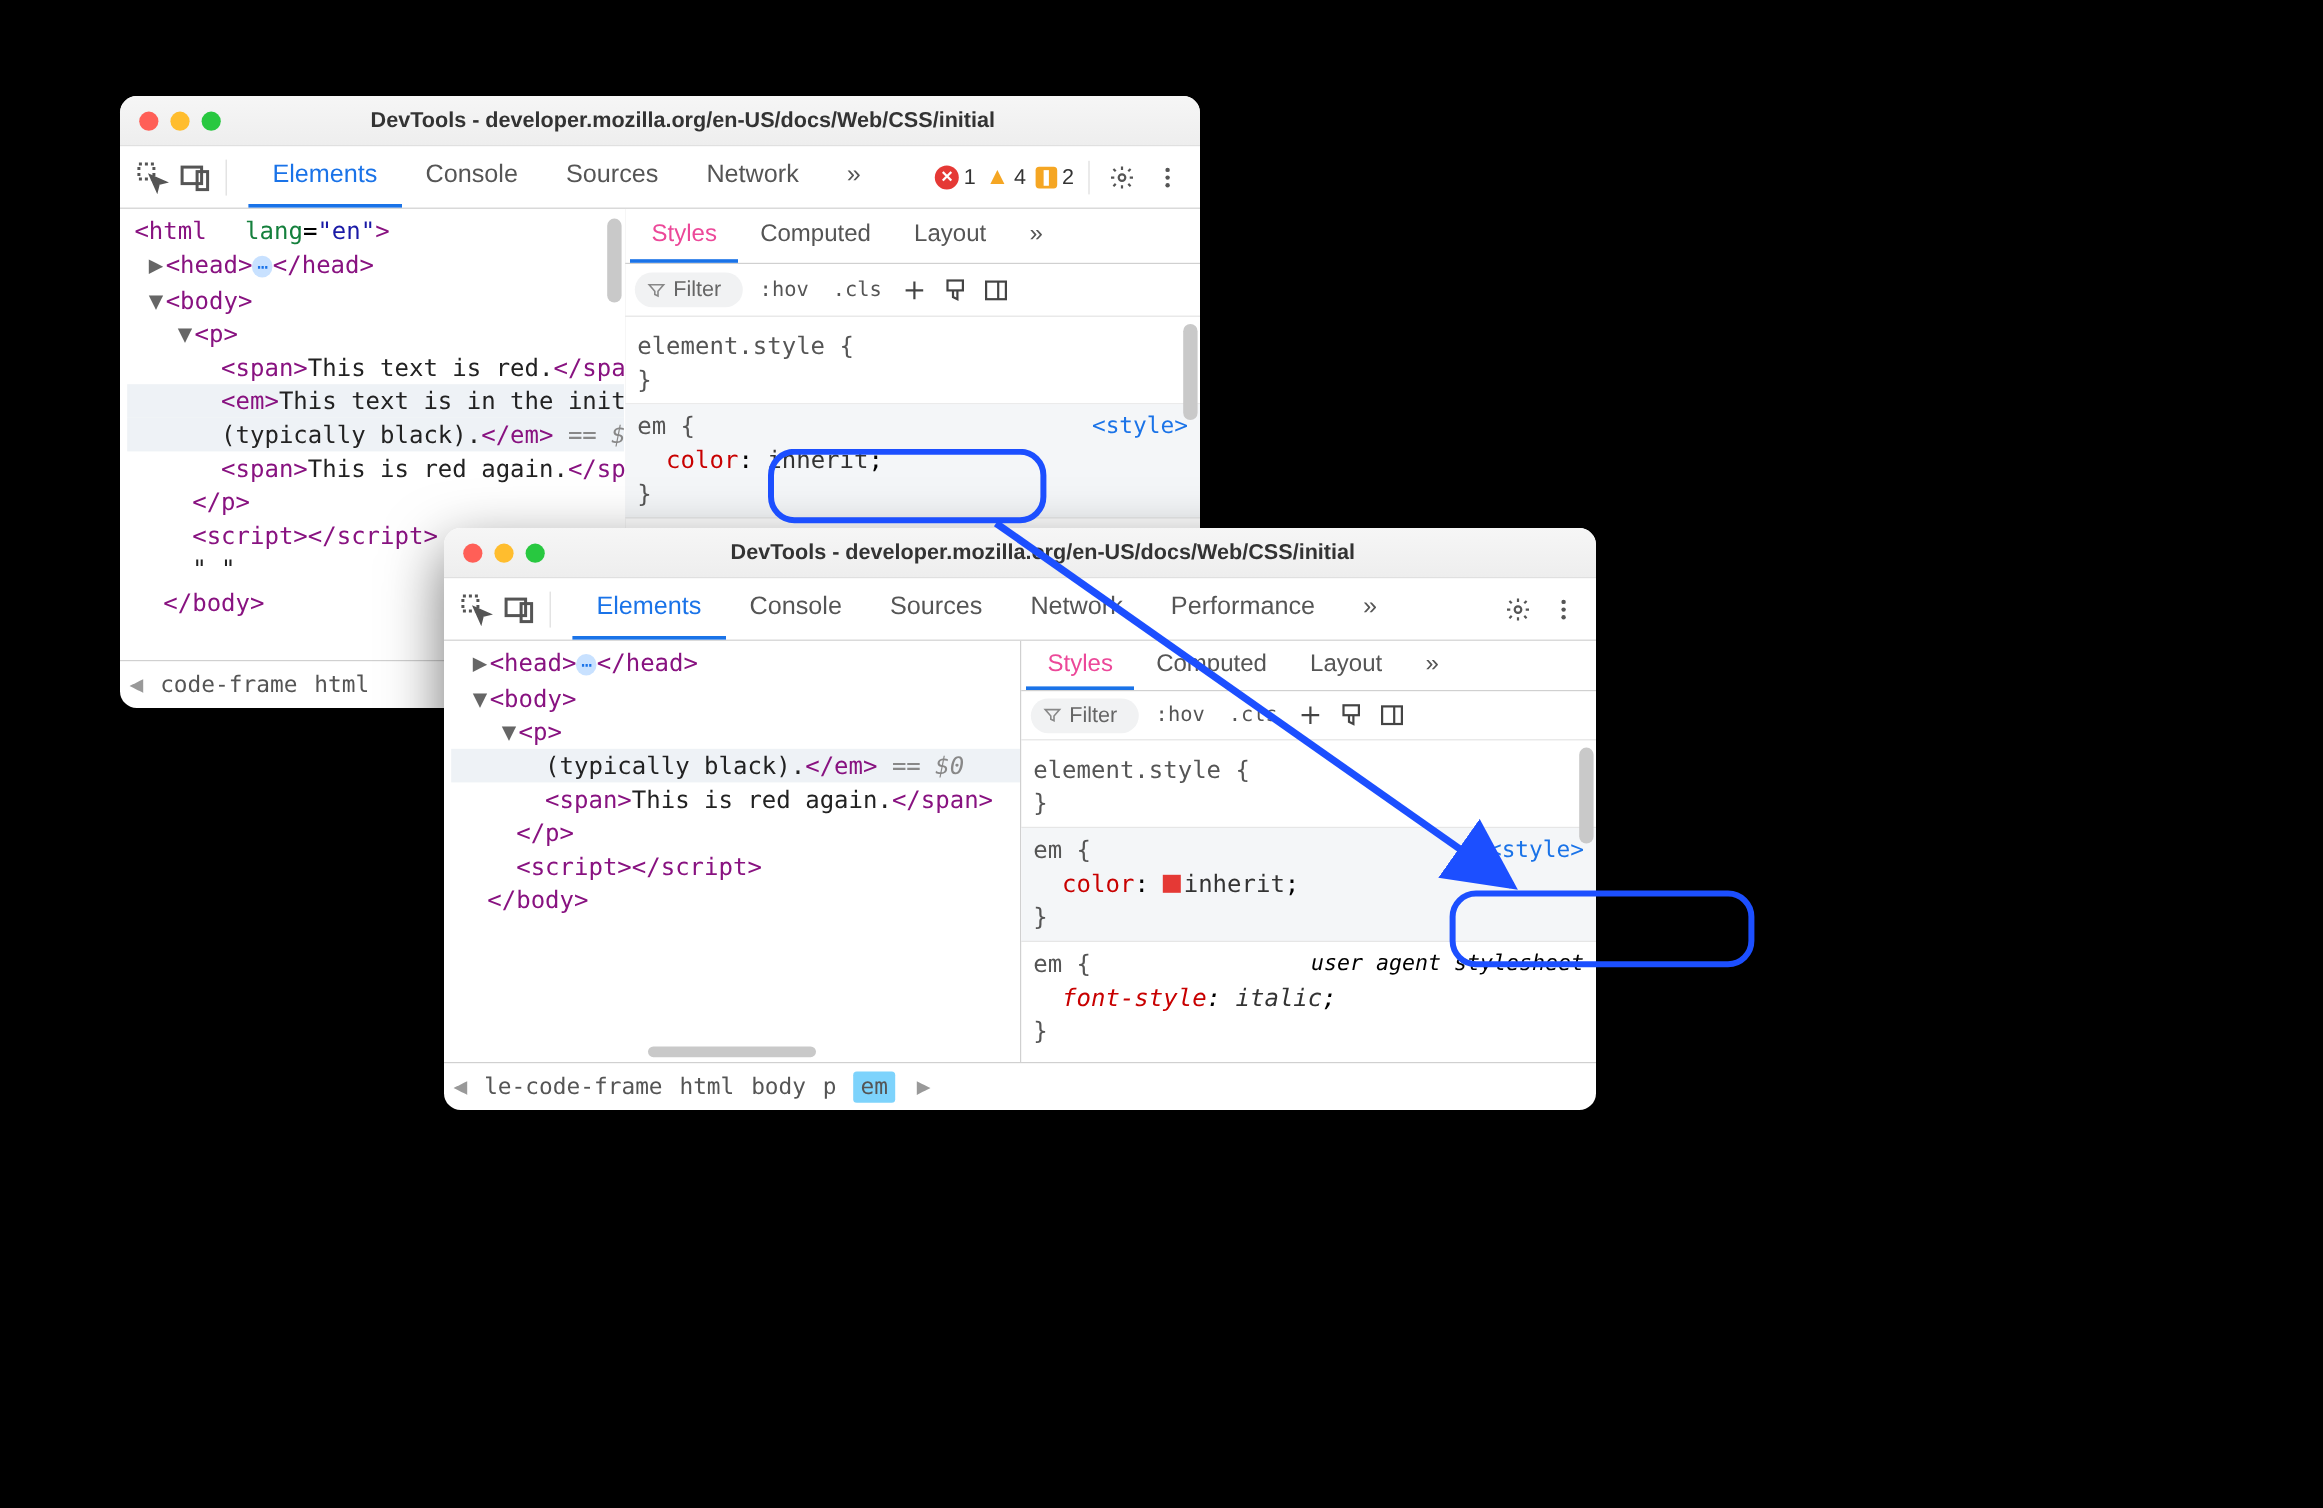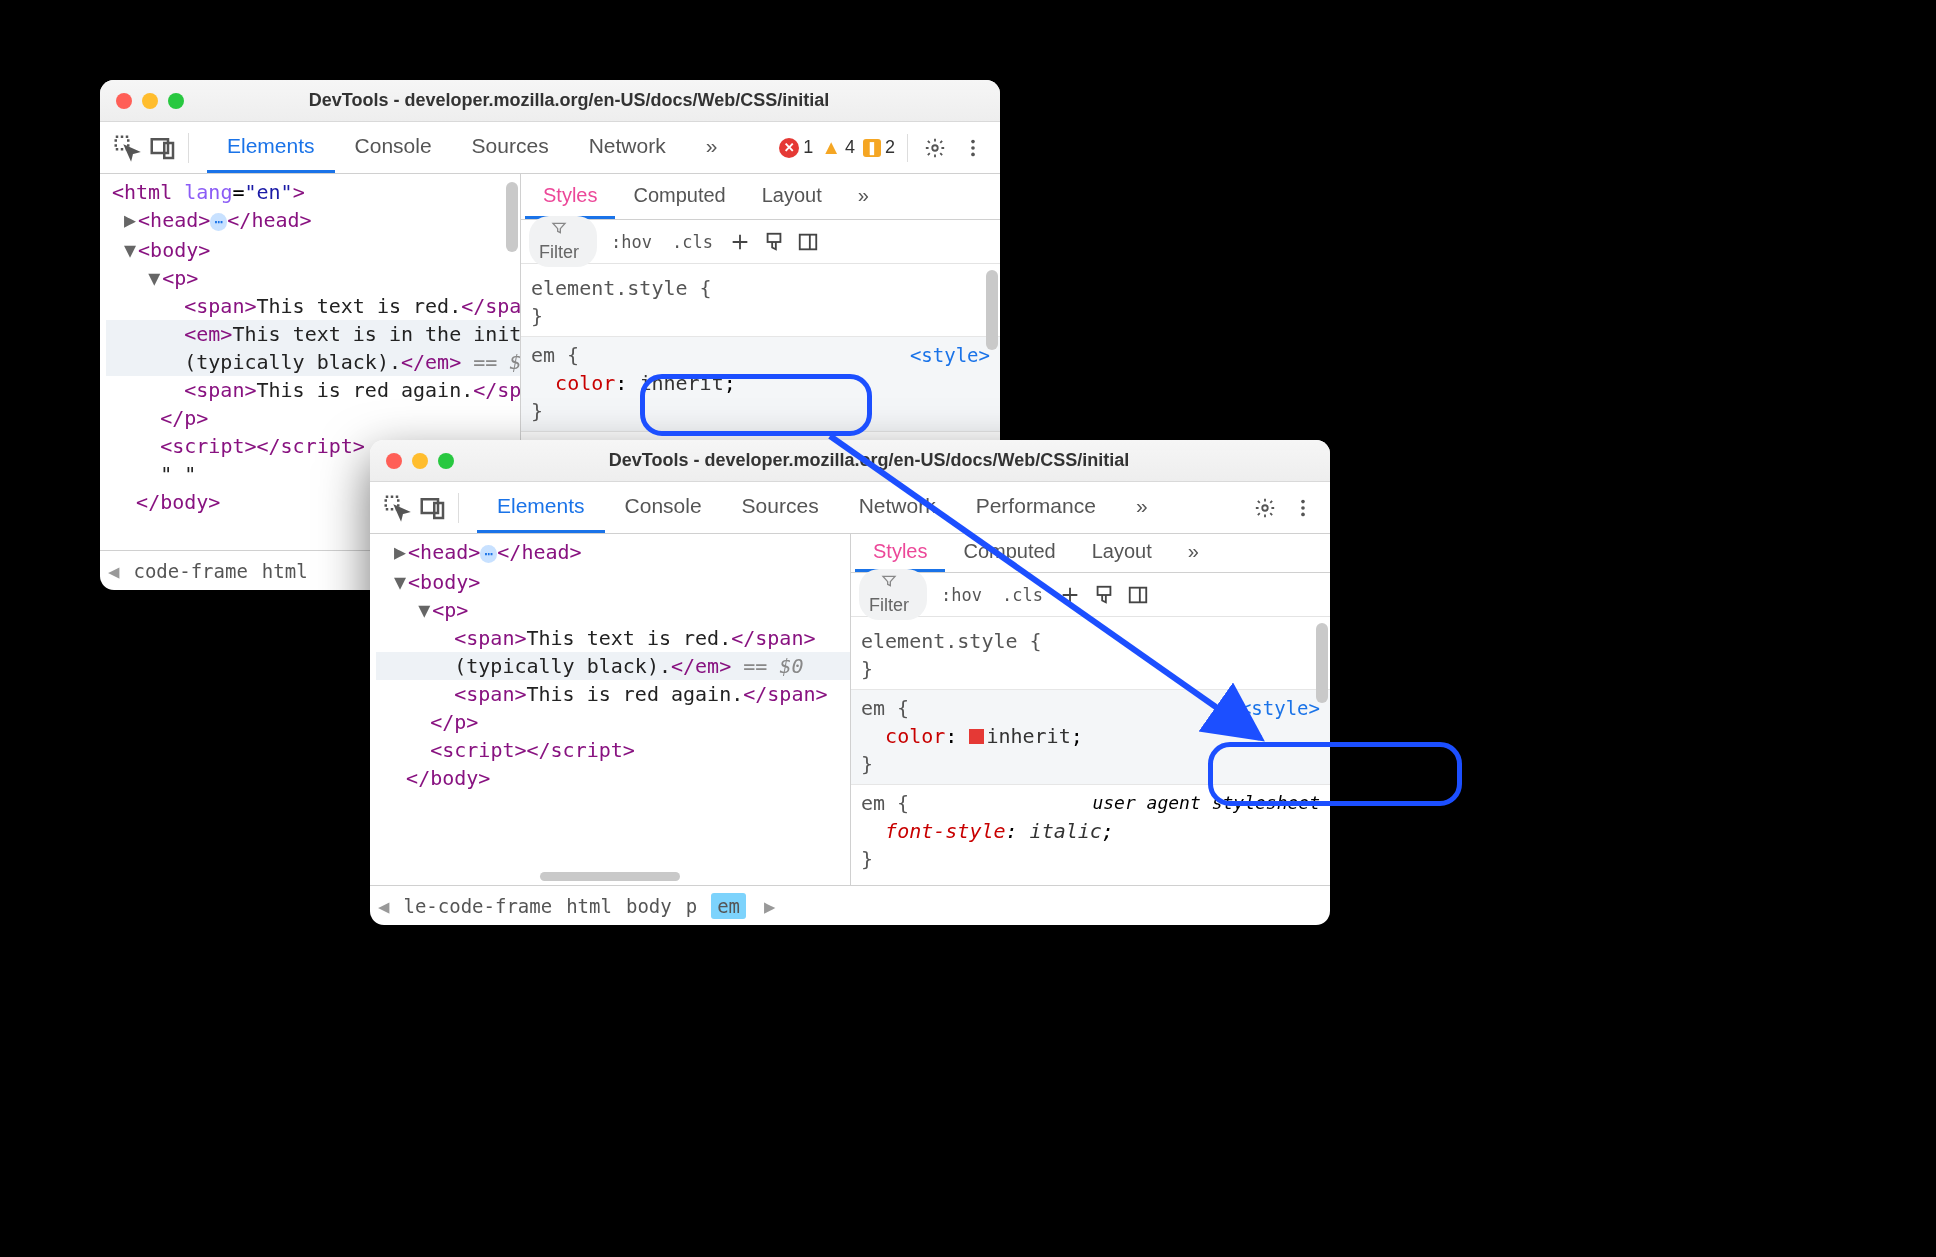--- a/index.html
+++ b/index.html
@@ -53,35 +53,35 @@
 .tab.active { color: #1a73e8; border-bottom-color: #1a73e8; }
 .toolbar-right { margin-left: auto; display: flex; align-items: center; gap: 8px; font-size: 18px;}
 .badge-group { display: flex; align-items: center; gap: 4px; }
 .badge-ico { width: 20px; height: 20px; border-radius: 50%; display:flex; align-items:center; justify-content:center; color:#fff; font-size:13px; font-weight:bold;}
 .badge-ico.err { background:#e53935; }
 .badge-num { color:#333; }
 .gear-icon svg, .kebab-icon svg, .dock-icon svg { width: 22px; height: 22px; }
 .pane-row { flex: 1; display: flex; overflow: hidden; }
 .dom-pane { flex: 1; overflow: auto; font-family: Menlo, Consolas, monospace; font-size: 20px; line-height: 28px; padding: 4px 0 0 6px; position: relative; background:#fff;}
 .dom-pane .tag { color: #881280; }
-.dom-pane .attr-name { color: #8b5cf6; }
+.dom-pane .attr-name { color: #15803d; margin-left: 20px; }
 .dom-pane .attr-val { color: #1a1aa6; }
 .dom-pane .txt { color: #222; }
 .dom-pane .sel { color: #888; font-style: italic; }
 .dom-pane .row { white-space: pre; padding-left: 6px; }
 .dom-pane .highlight { background: #eef2f6; }
 .dom-pane .hint { background:#c8e1ff; color:#1a73e8; border-radius:9px; padding:0 4px; font-size:15px;}
 .dom-pane .caret { color:#666; display:inline-block; width:14px;}
 .scroll-hint { position:absolute; left:50%; transform:translateX(-50%); bottom:4px; width:140px; height:9px; background:#c9c9c9; border-radius:5px;}
 .styles-pane { width: 480px; border-left: 1px solid #d0d0d0; display:flex; flex-direction:column; background:#fff;}
 .styles-tabbar { height: 46px; display:flex; align-items:center; border-bottom:1px solid #d0d0d0; padding:0 4px; gap:0;}
 .stab { padding:0 18px; font-size:20px; color:#555; height:100%; display:flex; align-items:center; border-bottom:3px solid transparent;}
 .stab.active { color:#ec4899; border-bottom-color:#1a73e8;}
 .filter-row { height: 44px; display:flex; align-items:center; border-bottom:1px solid #e4e4e4; padding:0 8px; gap:8px; font-size:18px;}
-.filter-pill { display:flex; align-items:center; gap:6px; background:#f1f2f3; border-radius:20px; padding:4px 18px 4px 10px; color:#666;flex-direction:column;}
+.filter-pill { display:flex; align-items:center; gap:6px; background:#f1f2f3; border-radius:20px; padding:4px 18px 4px 10px; color:#666;}
 .hov,.cls { font-family: Menlo,monospace; font-size:17px; color:#555; padding:2px 6px;}
 .plus,.brush,.dock { width:26px; display:flex; justify-content:center; color:#444;}
 .styles-body { flex:1; padding:6px 10px; font-family:Menlo,Consolas,monospace; font-size:20px; line-height:28px; position:relative;}
 .selector { color:#555; }
 .prop-name { color:#c80000; }
 .prop-val { color:#333; }
 .style-link { color:#1a73e8; float:right; font-size:19px;}
 .rule-block { border-bottom:1px solid #e6e6e6; padding:4px 0 6px; background:#f4f6f8; margin:0 -10px; padding-left:10px;padding-right:10px; position:relative;}
 .rule-block.plain { background:transparent;}
 .swatch { display:inline-block; width:15px; height:15px; background:#e53935; margin-right:2px; vertical-align:-1px;}
@@ -275,21 +275,20 @@
             <circle cx="12" cy="19" r="2"></circle>
           </svg>
         </div>
     </div>
   </div>
   <div class="pane-row">
     <div class="dom-pane" style="flex:1;">
       <div class="row"> <span class="caret">▶</span><span class="tag">&lt;head&gt;</span><span class="hint">⋯</span><span class="tag">&lt;/head&gt;</span></div>
       <div class="row"> <span class="caret">▼</span><span class="tag">&lt;body&gt;</span></div>
       <div class="row">   <span class="caret">▼</span><span class="tag">&lt;p&gt;</span></div>
-      <div class="row">      <span class="tag">&lt;span&gt;</span><span class="txt">This text is red.</span><span class="tag">&lt;/span&gt;</span></div>
       <div class="row highlight">      <span class="txt">(typically black).</span><span class="tag">&lt;/em&gt;</span><span class="sel"> == $0</span></div>
       <div class="row">      <span class="tag">&lt;span&gt;</span><span class="txt">This is red again.</span><span class="tag">&lt;/span&gt;</span></div>
       <div class="row">    <span class="tag">&lt;/p&gt;</span></div>
       <div class="row">    <span class="tag">&lt;script&gt;&lt;/script&gt;</span></div>
       <div class="row">  <span class="tag">&lt;/body&gt;</span></div>
       <div class="scroll-hint" style="bottom:4px;"></div>
     </div>
     <div class="styles-pane" style="width:480px;">
       <div class="styles-tabbar">
         <div class="stab active">Styles</div>

